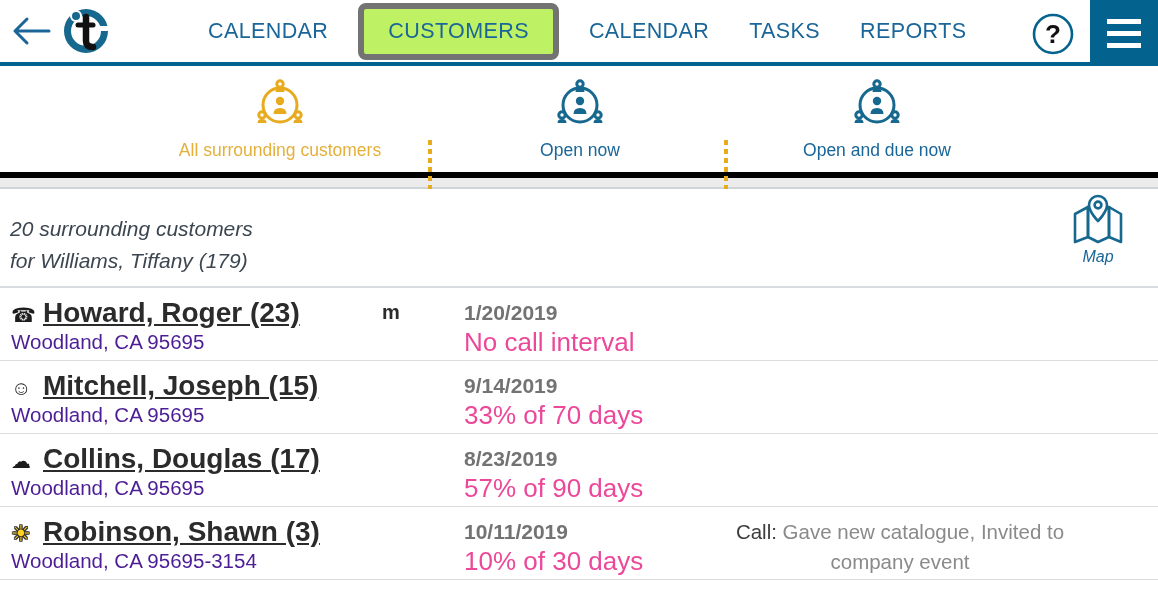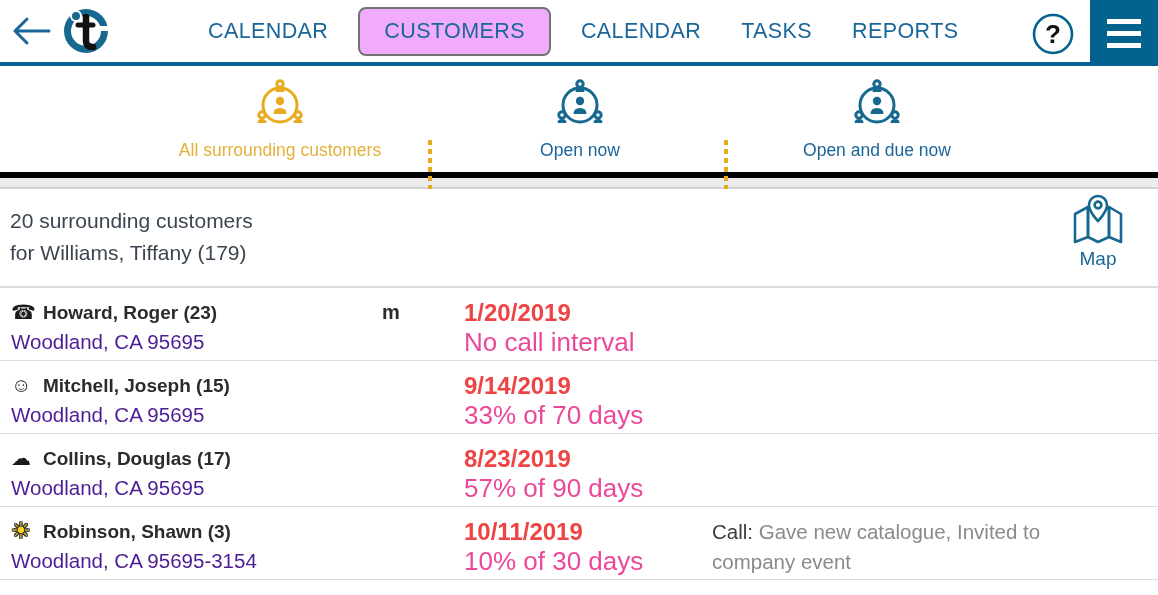--- a/index.html
+++ b/index.html
@@ -46,22 +46,22 @@
   .navtab {
     font-size: 21.5px;
     letter-spacing: 0.4px;
     color: #1a6699;
     padding: 0 20px;
     cursor: pointer;
     white-space: nowrap;
     font-weight: 400;
   }
   .navtab.active {
-    background: #f0abfc;
-    border: 2px solid #737373;
+    background: #bef264;
+    border: 6px solid #737373;
     border-radius: 8px;
     padding: 10px 24px;
     margin: 0 10px;
     color: #1a6699;
   }
   .help-btn {
     position: absolute;
     left: 1031px;
     top: 12px;
     width: 44px;
@@ -135,39 +135,40 @@
     background: #ececec;
     border-bottom: 2px solid #cfd4d8;
   }
 
   
   .summary {
     position: relative;
     height: 99px;
     background: #ffffff;
     border-bottom: 2px solid #d8dce0;
-    padding: 16px 0 0 10px;
+    padding: 24px 0 0 10px;
+    font-style: italic;
   }
   .summary-line {
     font-size: 21px;
     color: #3c4650;
     line-height: 32px;
   }
   .map-btn {
     position: absolute;
     right: 20px;
     top: 5px;
     width: 80px;
     display: flex;
     flex-direction: column;
     align-items: center;
     cursor: pointer;
   }
   .map-label {
-    font-size: 19px;
+    font-size: 16px;
     color: #1a6699;
     margin-top: 2px;
   }
 
   
   .list { background: #ffffff; }
   .row {
     position: relative;
     height: 73px;
     border-bottom: 1.5px solid #dcdcdc;
@@ -195,24 +196,25 @@
     text-align: left;
   }
   .row-icon.sun {
     color: #ffd21f;
     text-shadow:
       -1px 0 #303030, 1px 0 #303030, 0 -1px #303030, 0 1px #303030,
       -1px -1px #303030, 1px 1px #303030, -1px 1px #303030, 1px -1px #303030;
     font-size: 22px;
   }
   .cust-name {
-    font-size: 19px;
+    font-size: 28px;
     font-weight: bold;
     color: #2b2b2b;
     white-space: nowrap;
+    text-decoration: underline;
   }
   .cust-addr {
     font-size: 20.5px;
     color: #4c1d95;
     line-height: 30px;
     white-space: nowrap;
   }
   .col-flag {
     width: 82px;
     flex: none;
@@ -220,38 +222,39 @@
     font-weight: bold;
     color: #2b2b2b;
     line-height: 29px;
     text-align: left;
   }
   .col-date {
     width: 248px;
     flex: none;
   }
   .date-main {
-    font-size: 24px;
+    font-size: 21px;
     font-weight: bold;
-    color: #ef4444;
+    color: #737373;
     line-height: 29px;
     white-space: nowrap;
   }
   .date-sub {
     font-size: 26px;
     color: #ec4899;
     line-height: 30px;
     white-space: nowrap;
   }
   .col-note {
     flex: 1;
     padding-right: 70px;
     font-size: 20.5px;
     line-height: 30px;
     color: #8a8a8a;
+    text-align: center;
   }
   .note-label { color: #3c3c3c; }
 </style>
 </head>
 <body>
 
 <div class="header">
 
   <div class="back-arrow">
     <svg width="40" height="30" viewBox="0 0 40 30">

